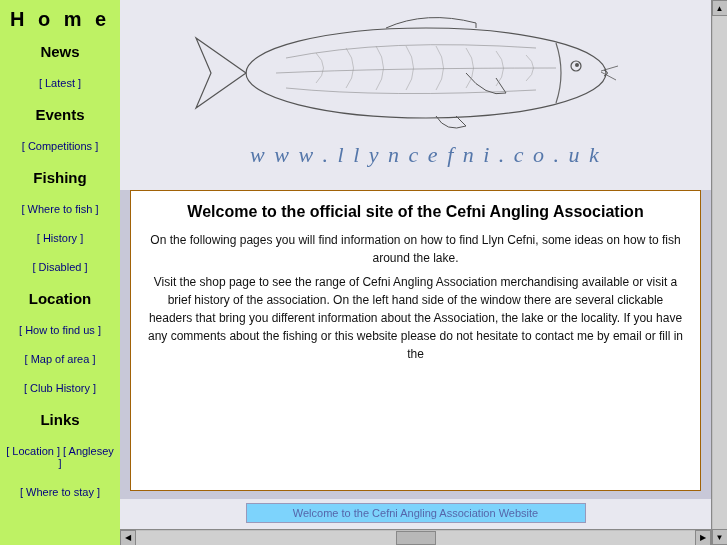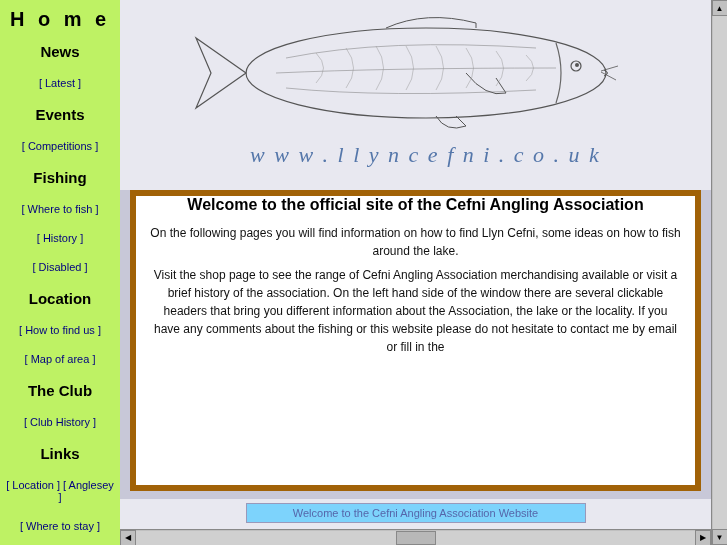--- a/index.html
+++ b/index.html
@@ -79,24 +79,24 @@
       color: #5577aa;
       letter-spacing: 2px;
       margin-top: 4px;
       margin-left: 20px;
       font-style: italic;
     }
 
     .content-body {
       background: #ffffff;
       margin: 0 10px 8px 10px;
-      padding: 0 14px;
-      flex: 1;
-      overflow: hidden;
-      border: 6px solid #a16207;
+      padding: 12px 14px;
+      flex: 1;
+      overflow: hidden;
+      border: 1px solid #a16207;
     }
 
     .welcome-title {
       font-size: 16px;
       font-weight: bold;
       font-family: Arial, sans-serif;
       text-align: center;
       margin-bottom: 10px;
     }
 
@@ -230,21 +230,20 @@
 
       <div class="sidebar-section-title">Fishing</div>
       <a class="sidebar-link">[ Where to fish ]</a>
       <a class="sidebar-link">[ History ]</a>
       <a class="sidebar-link">[ Disabled ]</a>
 
       <div class="sidebar-section-title">Location</div>
       <a class="sidebar-link">[ How to find us ]</a>
       <a class="sidebar-link">[ Map of area ]</a>
 
-      <div class="sidebar-section-title">The Club</div>
       <a class="sidebar-link">[ Club History ]</a>
 
       <div class="sidebar-section-title">Links</div>
       <a class="sidebar-link">[ Location ] [ Anglesey ]</a>
       <a class="sidebar-link">[ Where to stay ]</a>
     </div>
 
     <div class="center-content">
 
       <div class="content-top">

